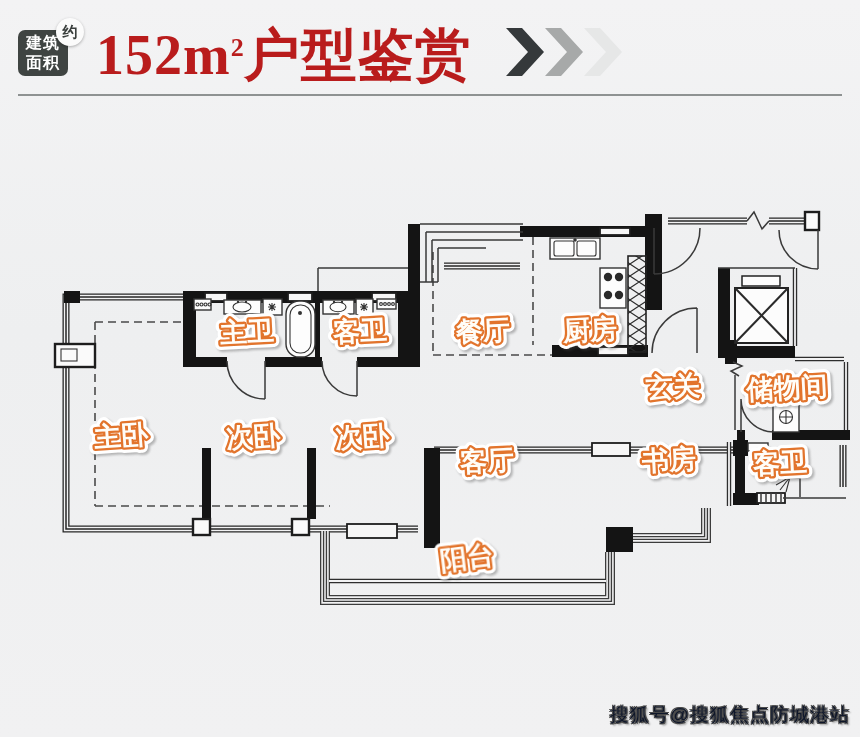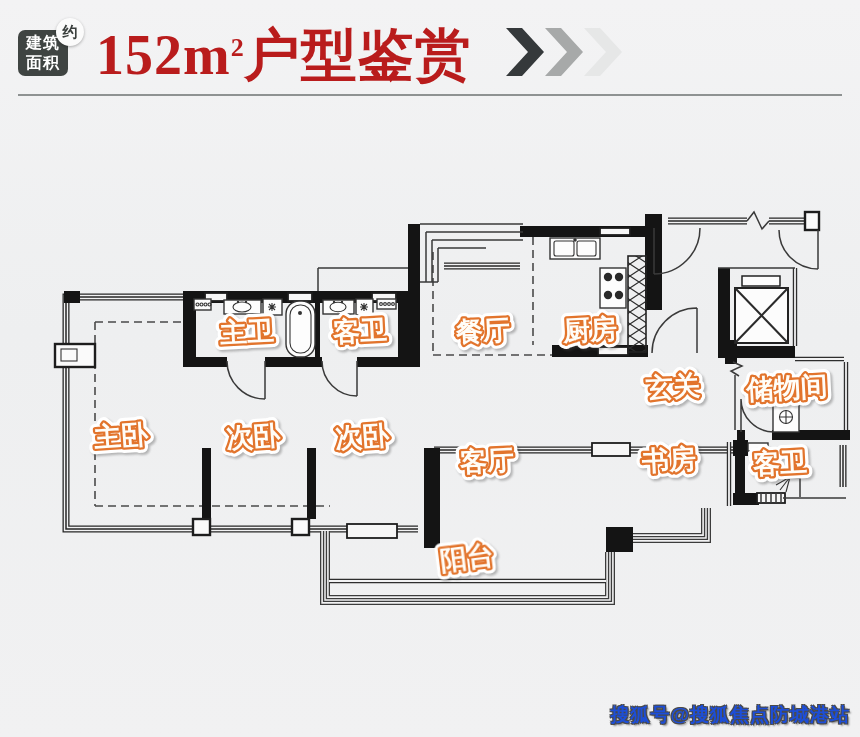--- a/index.html
+++ b/index.html
@@ -26,21 +26,21 @@
     position:absolute;left:96px;top:18px;height:62px;z-index:4;
     font-family:"Liberation Serif","DejaVu Serif",serif;
     font-weight:bold;font-size:56px;color:#b91c1c;letter-spacing:1px;white-space:nowrap;
   }
   .hdr-title sup{font-size:26px;vertical-align:18px;letter-spacing:0;}
   .hdr-chevrons{position:absolute;left:506px;top:28px;z-index:4;}
   .hdr-rule{position:absolute;left:18px;right:18px;top:94px;height:2px;background:#8e9292;z-index:4;}
   
   .watermark{
     position:absolute;right:10px;bottom:9px;z-index:6;
-    font-size:19px;font-weight:bold;letter-spacing:1px;color:#1d4ed8;
+    font-size:19px;font-weight:normal;letter-spacing:1px;color:#0f172a;
     text-shadow:1px 1px 0 #4a4a4a,-1px -1px 0 #4a4a4a,1px -1px 0 #4a4a4a,-1px 1px 0 #4a4a4a,2px 2px 2px rgba(0,0,0,.45);
   }
   
   svg.plan{position:absolute;inset:0;z-index:2;}
   .lnA{stroke:#262626;stroke-width:7;fill:none}
   .lnB{stroke:#f2f2f3;stroke-width:4.4;fill:none}
   .lnC{stroke:#262626;stroke-width:1.5;fill:none}
   .rlA{stroke:#3c3c3c;stroke-width:10;fill:none}
   .rlB{stroke:#f2f2f3;stroke-width:7.4;fill:none}
   .rlC{stroke:#3c3c3c;stroke-width:4.2;fill:none}

